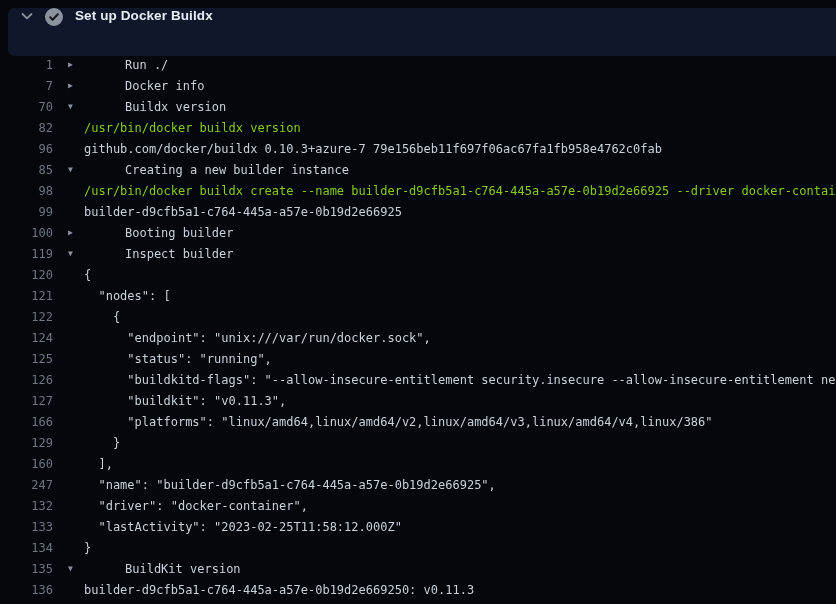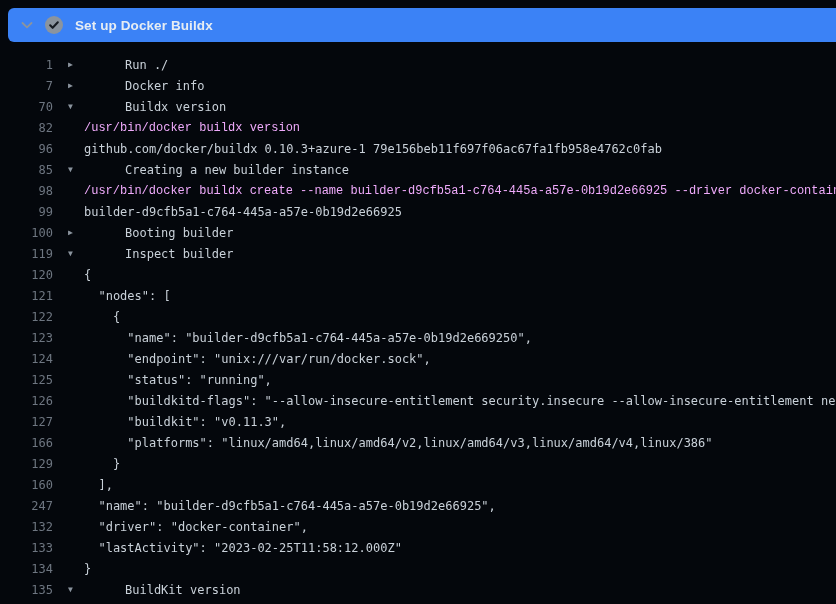--- a/index.html
+++ b/index.html
@@ -2,23 +2,23 @@
 <html><head>
 <meta charset="utf-8">
 <style>
   html,body{margin:0;padding:0;}
   body{
     width:836px;height:604px;overflow:hidden;position:relative;
     background:#04070c;
     font-family:"Liberation Sans", sans-serif;
   }
   .step-header{
-    position:absolute;left:8px;top:8px;right:0;height:34px;
-    background:#3b82f6;border-radius:6px 0 0 6px;
-    display:flex;align-items:center;cursor:pointer;
+    position:absolute;left:8px;top:8px;right:0;height:48px;
+    background:#0f172a;border-radius:6px 0 0 6px;
+    display:flex;align-items:flex-start;cursor:pointer;
   }
   .chev{margin-left:11px;width:16px;height:16px;display:flex;align-items:center;justify-content:center;flex:none;}
   .status{margin-left:10px;width:18px;height:18px;display:flex;align-items:center;justify-content:center;flex:none;}
   .step-title{
     margin-left:12px;color:#e6edf3;font-size:13.5px;font-weight:600;letter-spacing:.1px;
     white-space:nowrap;
   }
   .log{
     position:absolute;left:0;right:0;top:42px;bottom:0;
     padding-top:12px;
@@ -36,21 +36,21 @@
     flex:none;margin-left:15px;display:flex;align-items:center;white-space:pre;overflow:hidden;
   }
   .row.group{cursor:pointer;}
   .arrow{
     flex:none;width:13px;font-size:8px;color:#8b949e;line-height:21px;
   }
   .row.cmd .content, .row.out .content{padding-left:16px;}
   .text{white-space:pre;}
   .row.group .text{color:#c9d1d9;padding-left:44px;}
   .row.out .text{color:#c9d1d9;}
-  .row.cmd .text{color:#f0abfc;font-family:Liberation Mono, monospace;}
+  .row.cmd .text{color:#84cc16;}
 </style>
 </head>
 <body>
 
 <div class="step-header">
   <span class="chev">
     <svg width="16" height="16" viewBox="0 0 16 16">
       <path d="M3.5 6l4.5 4.4L12.5 6" fill="none" stroke="#8b949e" stroke-width="1.8" stroke-linecap="round" stroke-linejoin="round"></path>
     </svg>
   </span>
@@ -93,21 +93,21 @@
     <span class="content">
       
       <span class="text">/usr/bin/docker buildx version</span>
     </span>
   </div>
 
   <div class="row out">
     <a class="num" href="#">96</a>
     <span class="content">
       
-      <span class="text">github.com/docker/buildx 0.10.3+azure-1 79e156beb11f697f06ac67fa1fb958e4762c0fab</span>
+      <span class="text">github.com/docker/buildx 0.10.3+azure-7 79e156beb11f697f06ac67fa1fb958e4762c0fab</span>
     </span>
   </div>
 
   <div class="row group">
     <a class="num" href="#">85</a>
     <span class="content">
       <span class="arrow">▼</span>
       <span class="text">Creating a new builder instance</span>
     </span>
   </div>
@@ -161,27 +161,20 @@
   </div>
 
   <div class="row out">
     <a class="num" href="#">122</a>
     <span class="content">
       
       <span class="text">    {</span>
     </span>
   </div>
 
-  <div class="row out">
-    <a class="num" href="#">123</a>
-    <span class="content">
-      
-      <span class="text">      "name": "builder-d9cfb5a1-c764-445a-a57e-0b19d2e669250",</span>
-    </span>
-  </div>
 
   <div class="row out">
     <a class="num" href="#">124</a>
     <span class="content">
       
       <span class="text">      "endpoint": "unix:///var/run/docker.sock",</span>
     </span>
   </div>
 
   <div class="row out">

